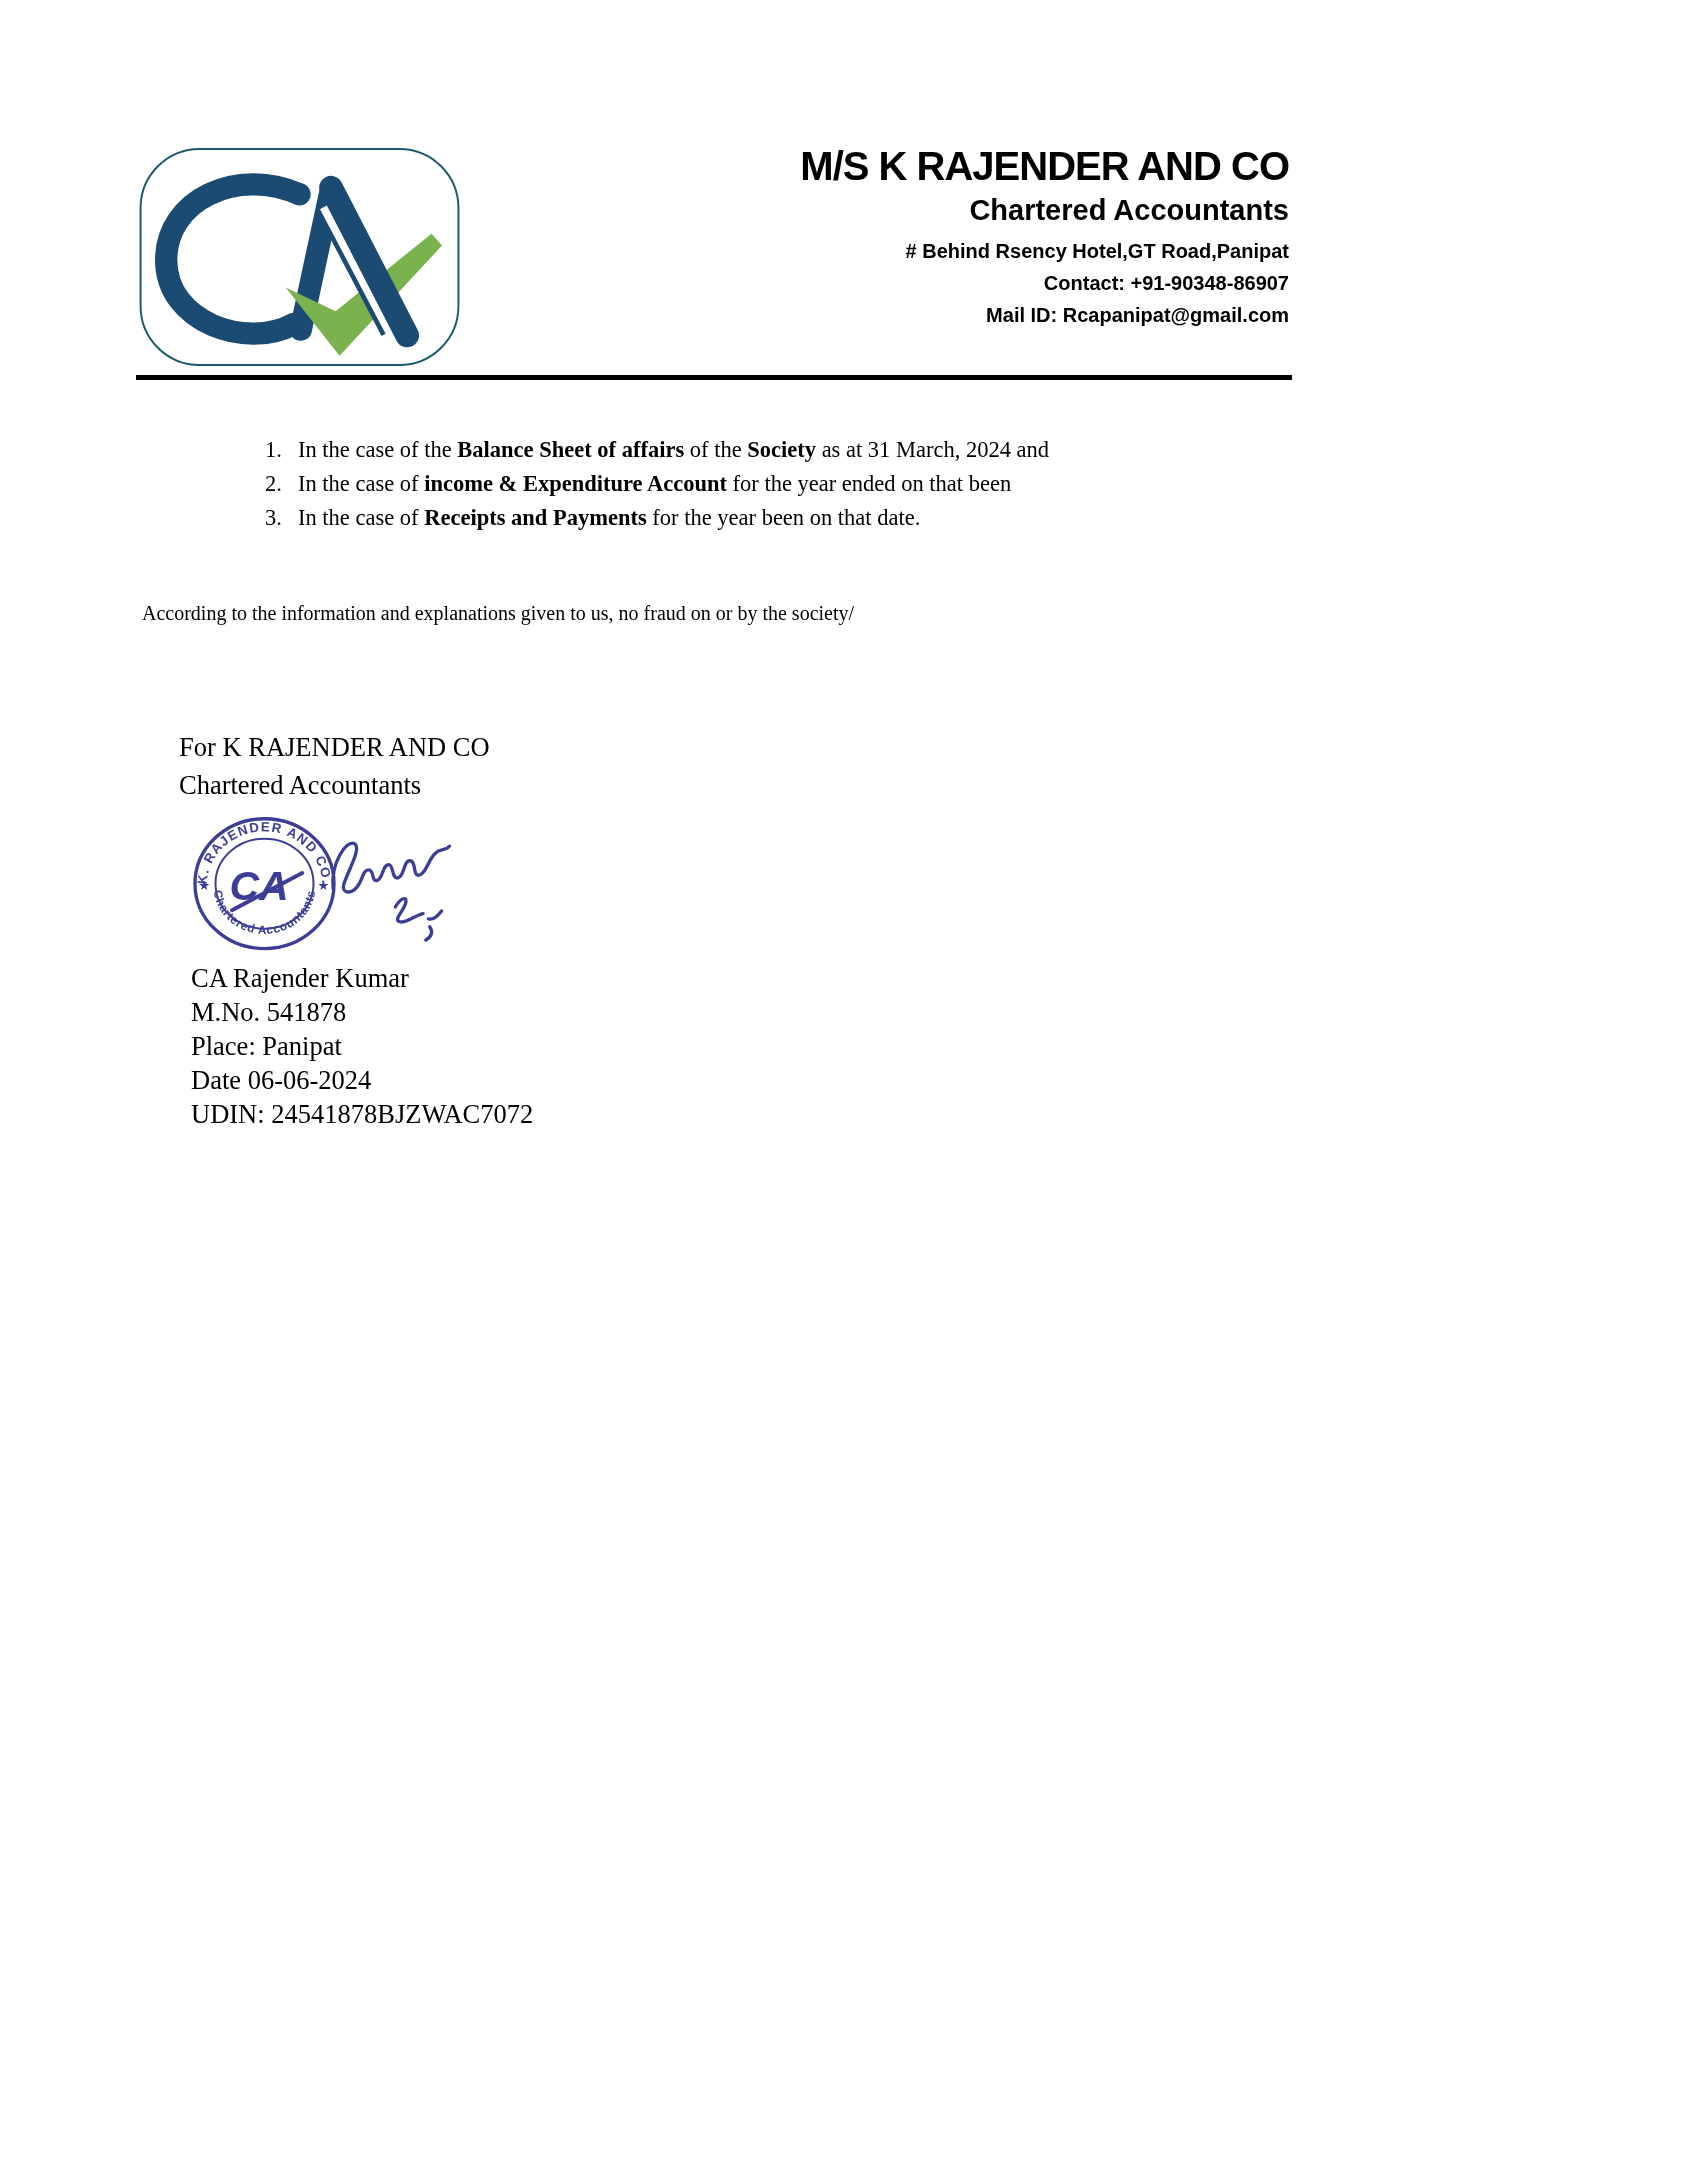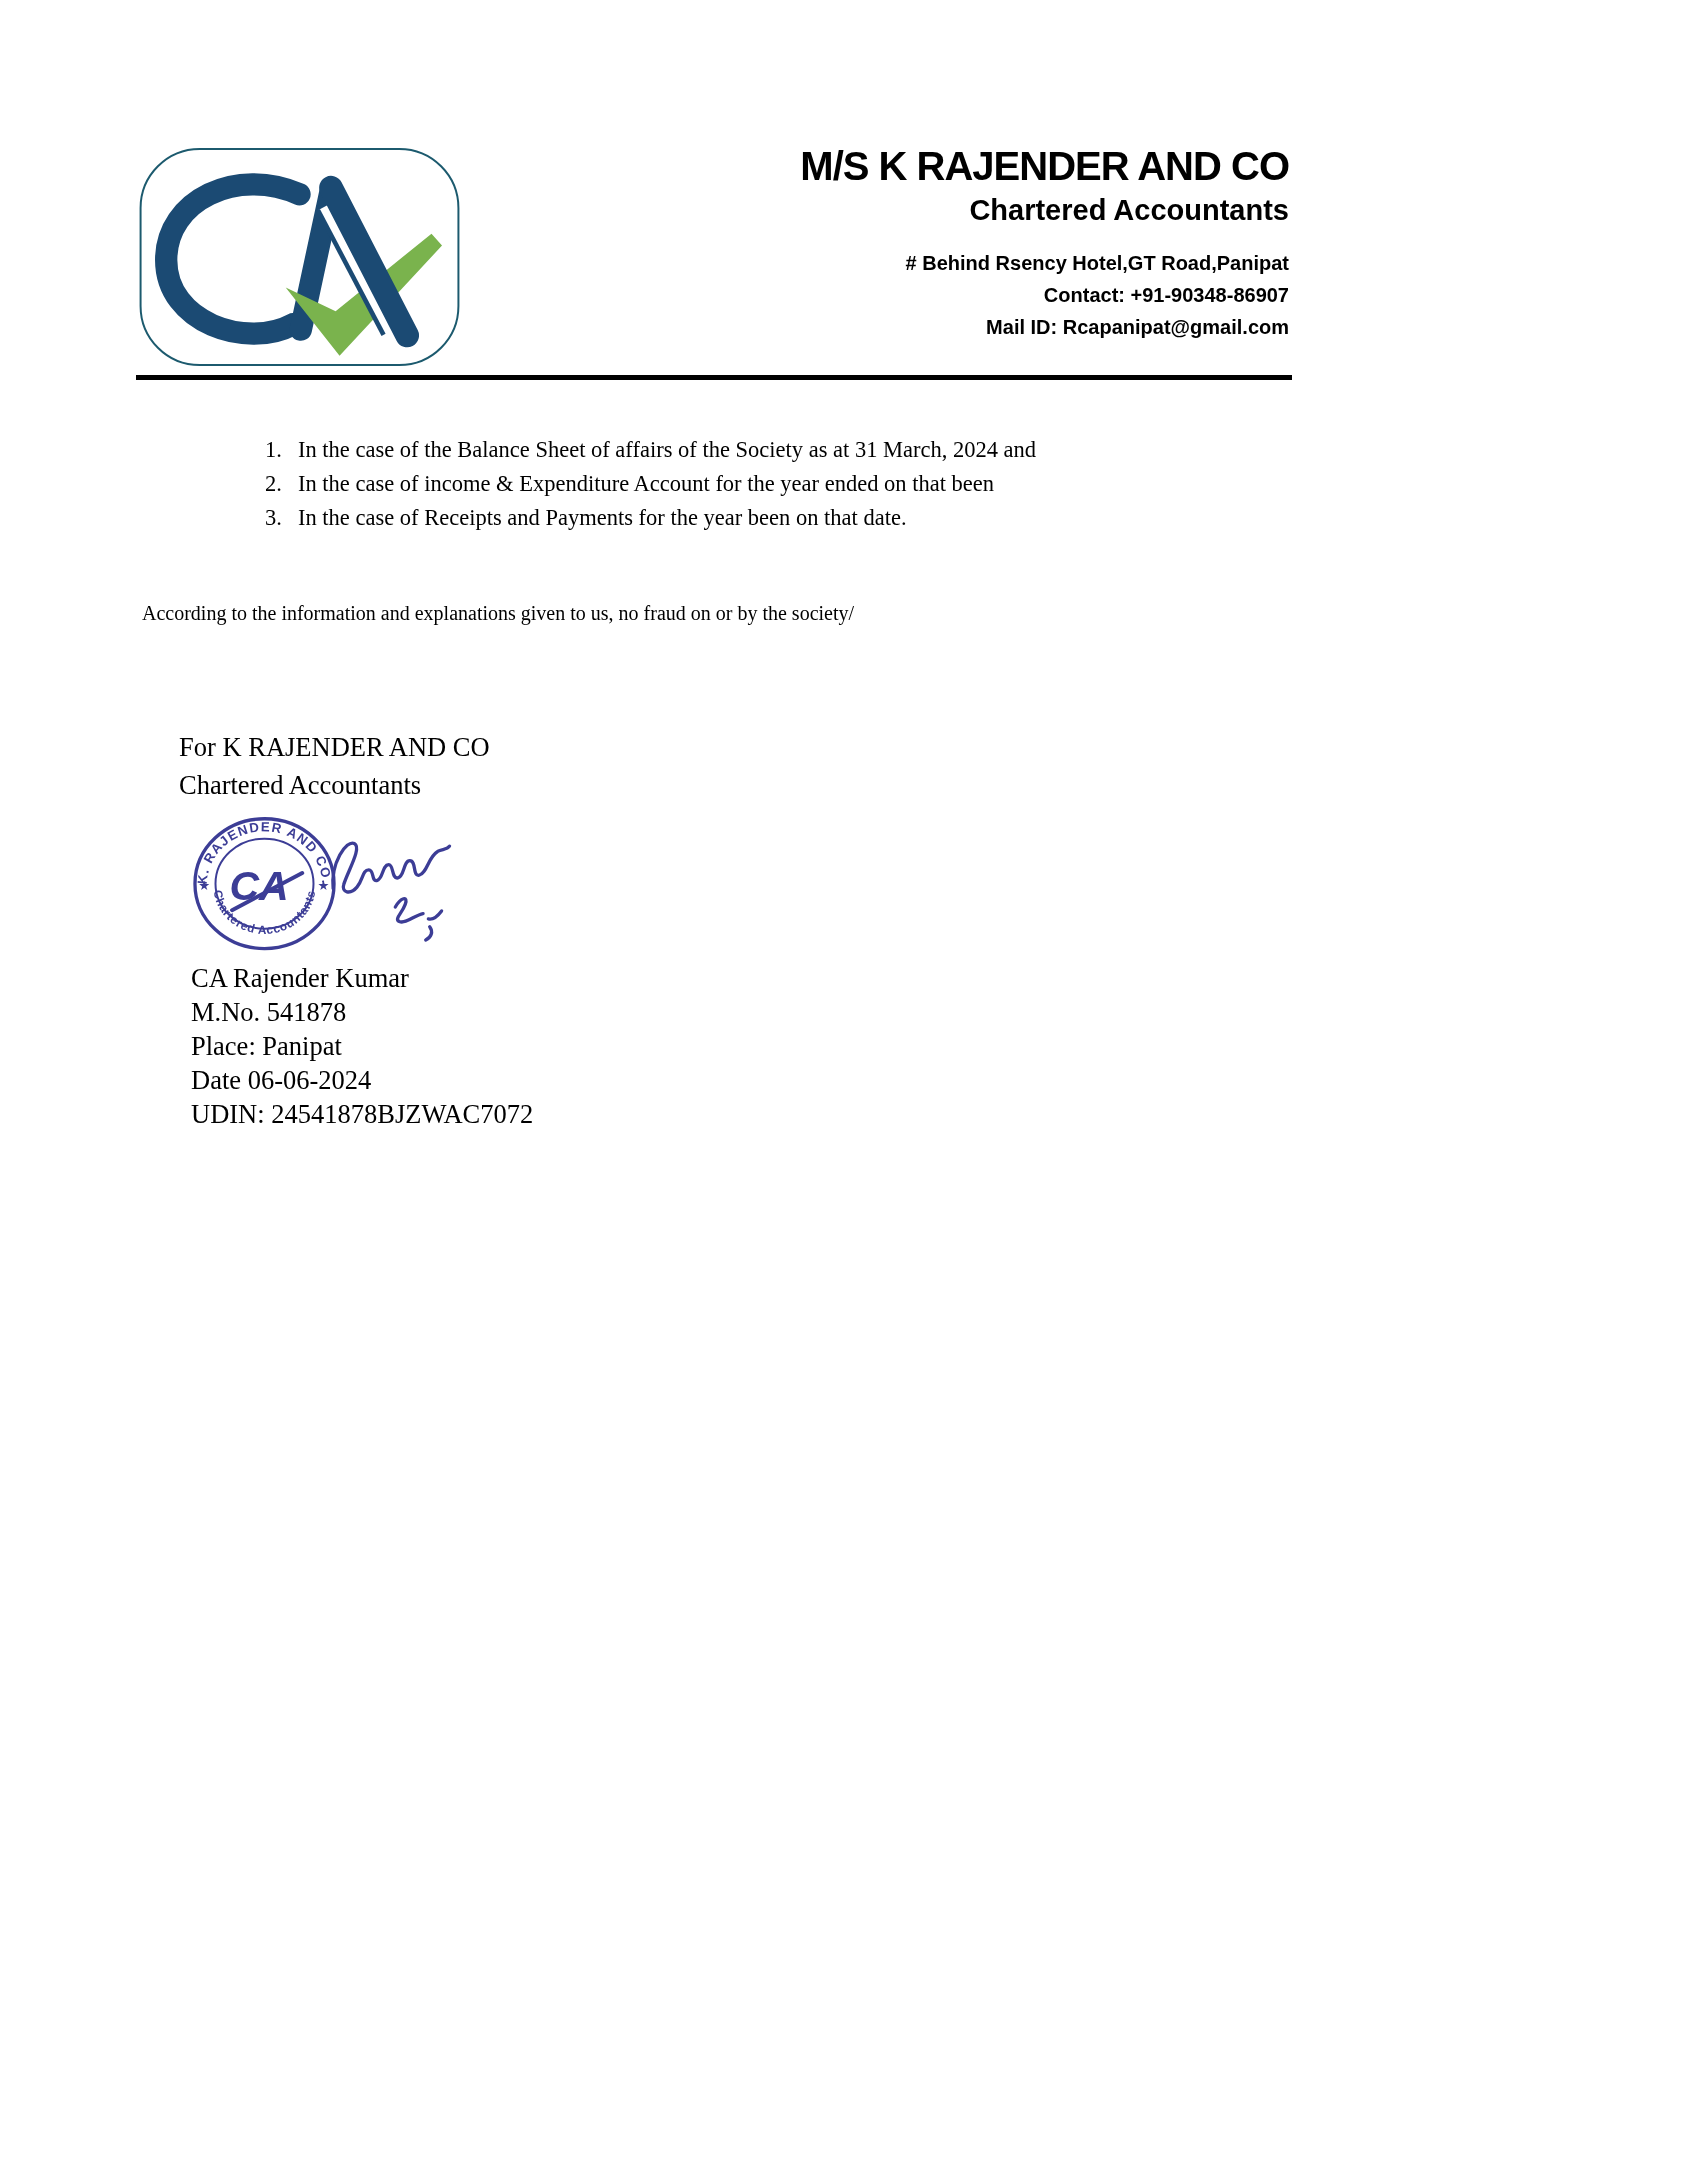--- a/index.html
+++ b/index.html
@@ -36,38 +36,38 @@
   }
   .firm-subtitle {
     font-size: 29px;
     line-height: 34px;
     margin-top: 4px;
   }
   .addr-line {
     font-size: 20px;
     line-height: 32px;
   }
-  .addr-line.first { margin-top: 20px; }
+  .addr-line.first { margin-top: 8px; }
   .header-rule {
     position: absolute;
     left: 136px; top: 375px;
     width: 1156px; height: 5.3px;
     background: #000;
   }
 
   
   .opinion-list {
     position: absolute;
     left: 265px; top: 433px;
     font-size: 22.5px;
     line-height: 34px;
   }
   .opinion-item { display: flex; }
   .opinion-num { width: 33px; flex: 0 0 33px; }
-  .b { font-weight: normal; text-align: right; }
+  .b { font-weight: bold; text-align: right; }
 
   .fraud-para {
     position: absolute;
     left: 142px; top: 597px;
     font-size: 20px;
     line-height: 33px;
     width: 959px;
   }
 
   .signoff {

